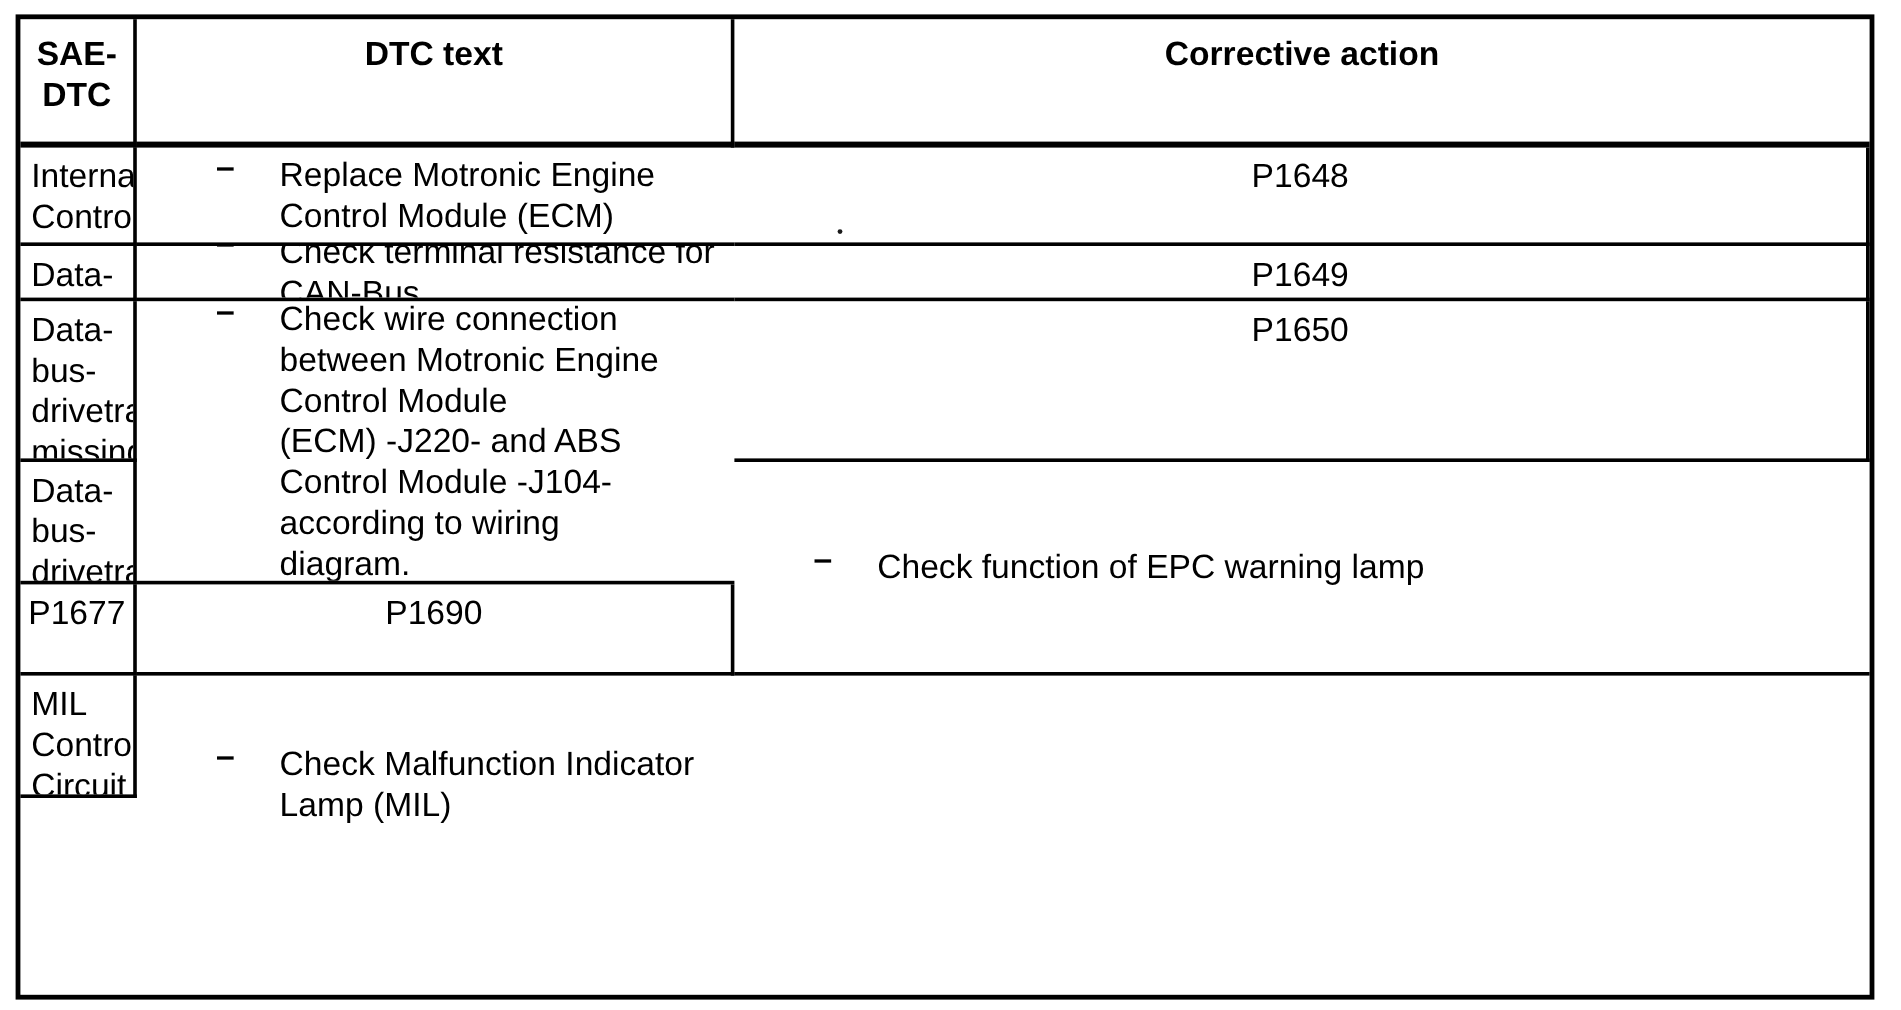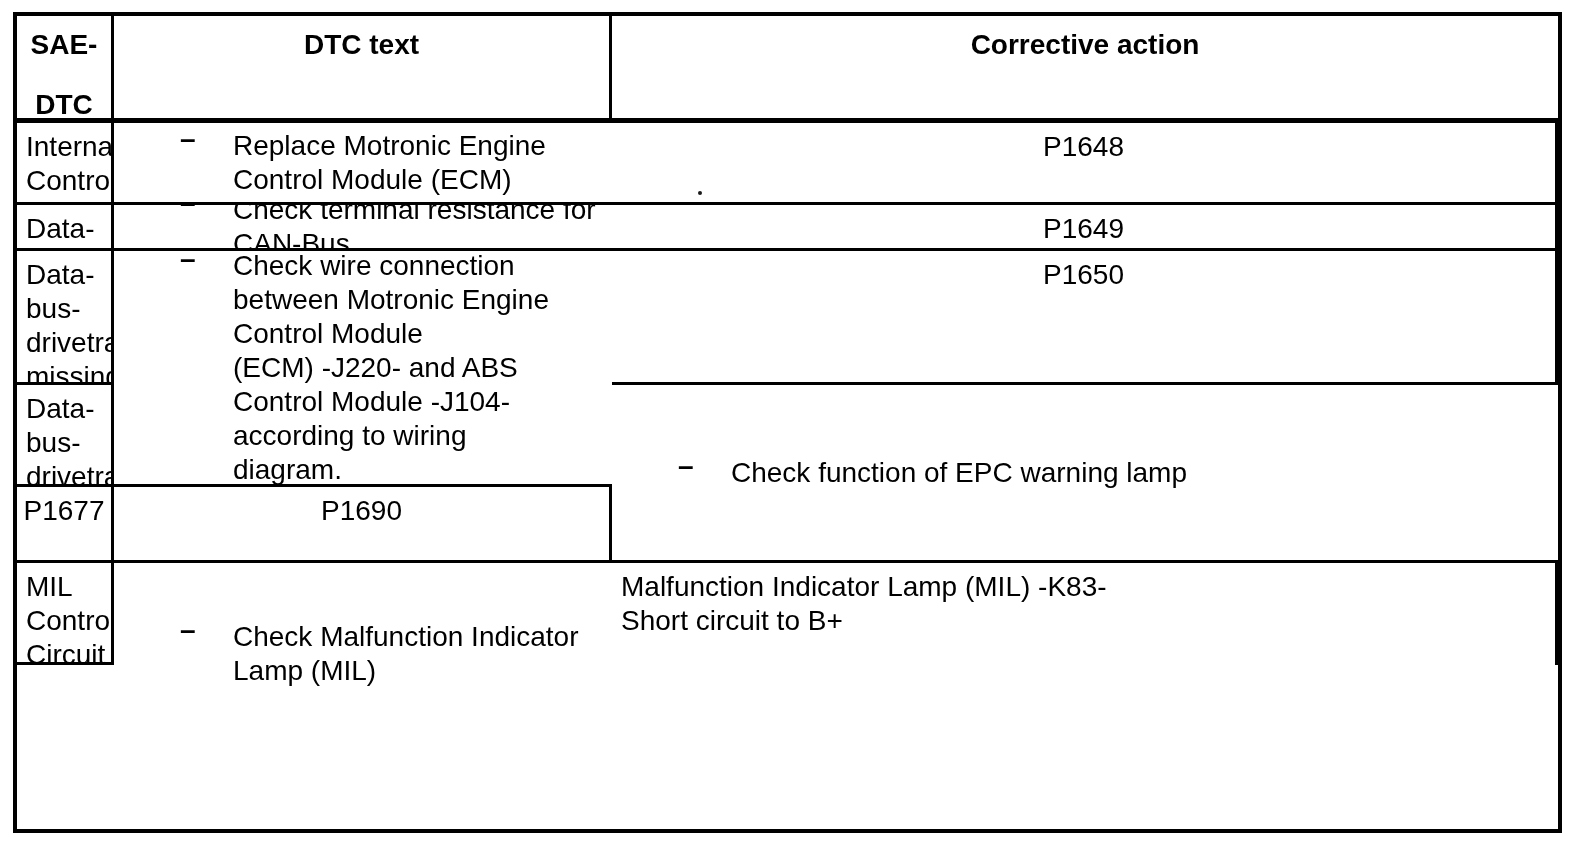--- a/index.html
+++ b/index.html
@@ -41,21 +41,20 @@
   
   .hdr {
     font-weight: bold;
     text-align: center;
     padding-top: 12px;
   }
   .hdr-code {
     display: flex;
     flex-direction: column;
     align-items: center;
-    gap: 26px;
   }
 
   
   .code {
     text-align: center;
     padding-top: 7px;
   }
 
   
   .dtext {
@@ -153,17 +152,15 @@
 
   <div class="cell br bb code">P1690</div>
   <div class="cell br bb dtext">MIL Control Circuit Electrical Fault in
 Circuit</div>
   <div class="cell action span2">
     <span class="inner">
       <span class="bullet">–</span>
       <span class="atext">Check Malfunction Indicator Lamp (MIL)</span>
     </span>
   </div>
-  <div class="cell br dtext">Malfunction Indicator Lamp (MIL) -K83-
-Short circuit to B+</div>
 
   <div class="stray-dot"></div>
 </div>
 
 </body></html>

